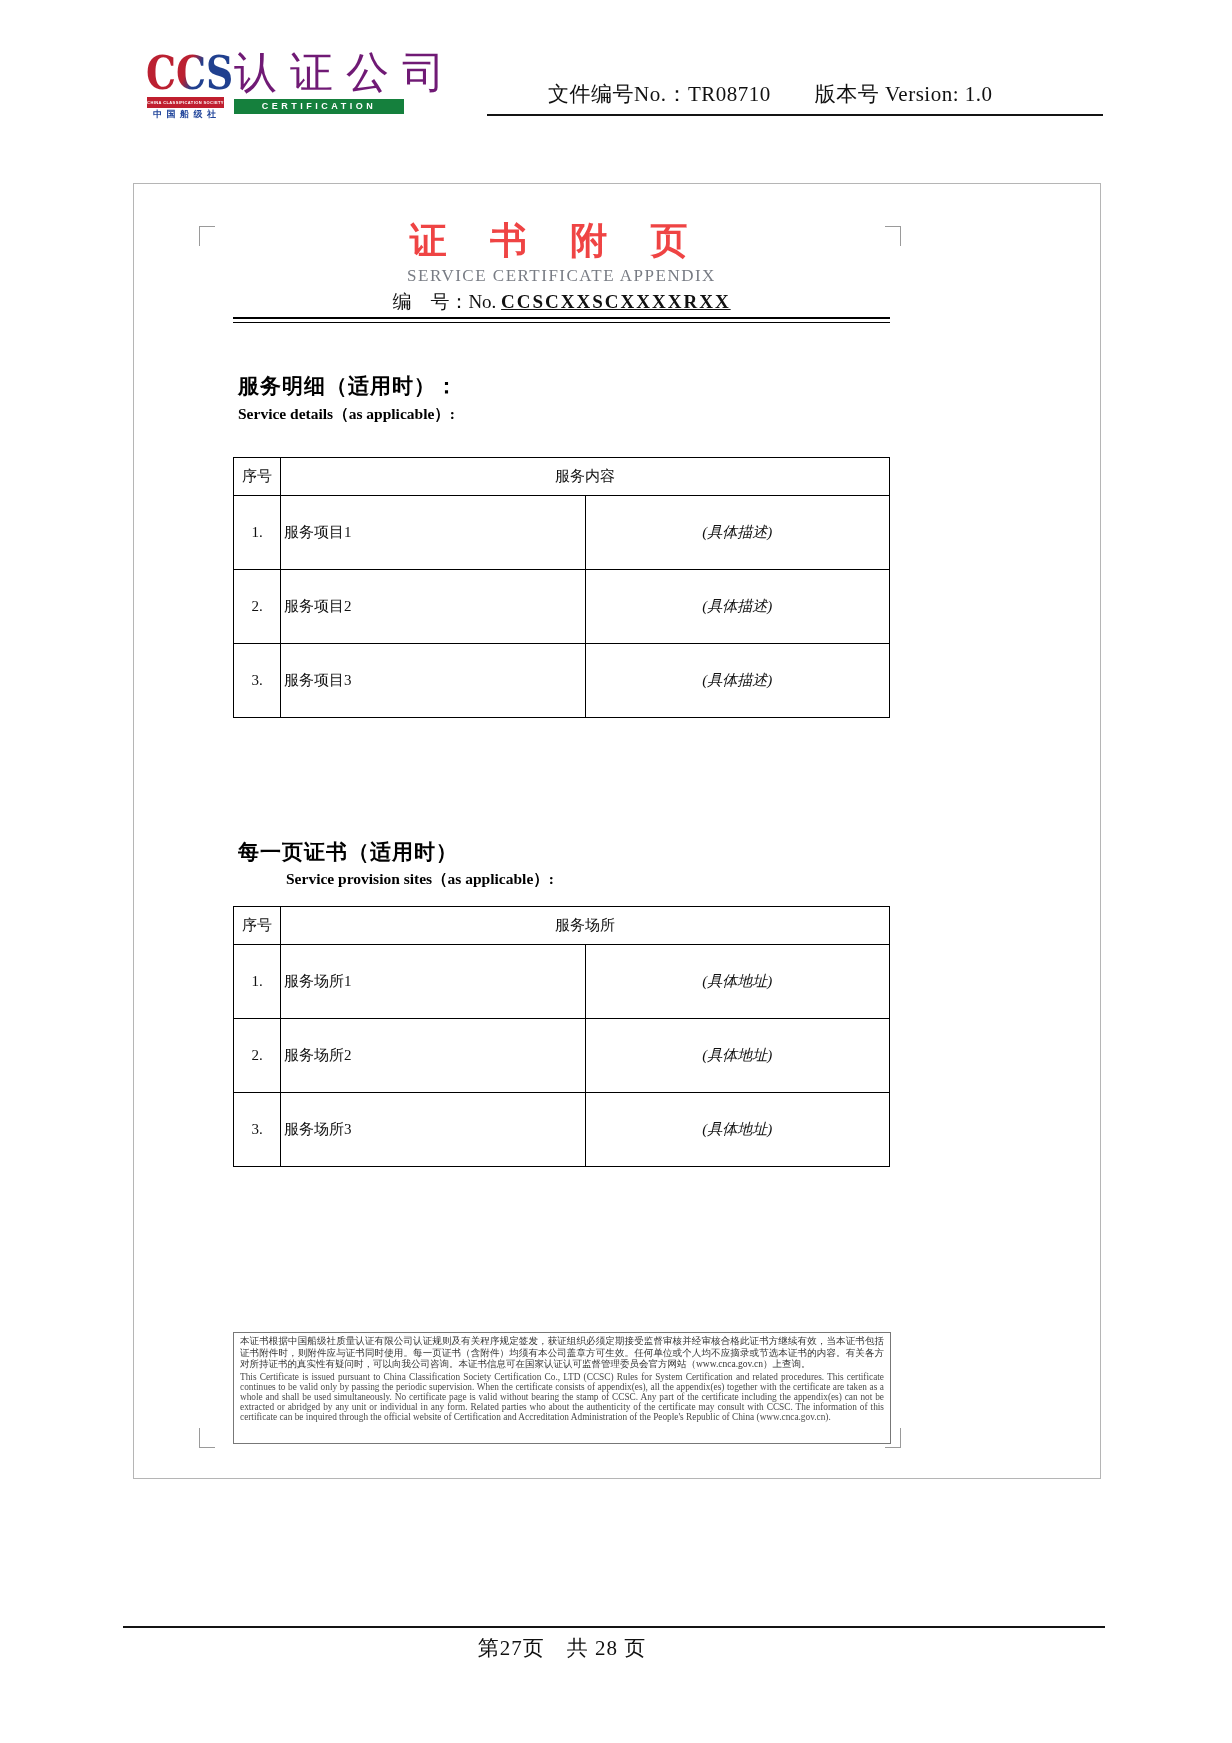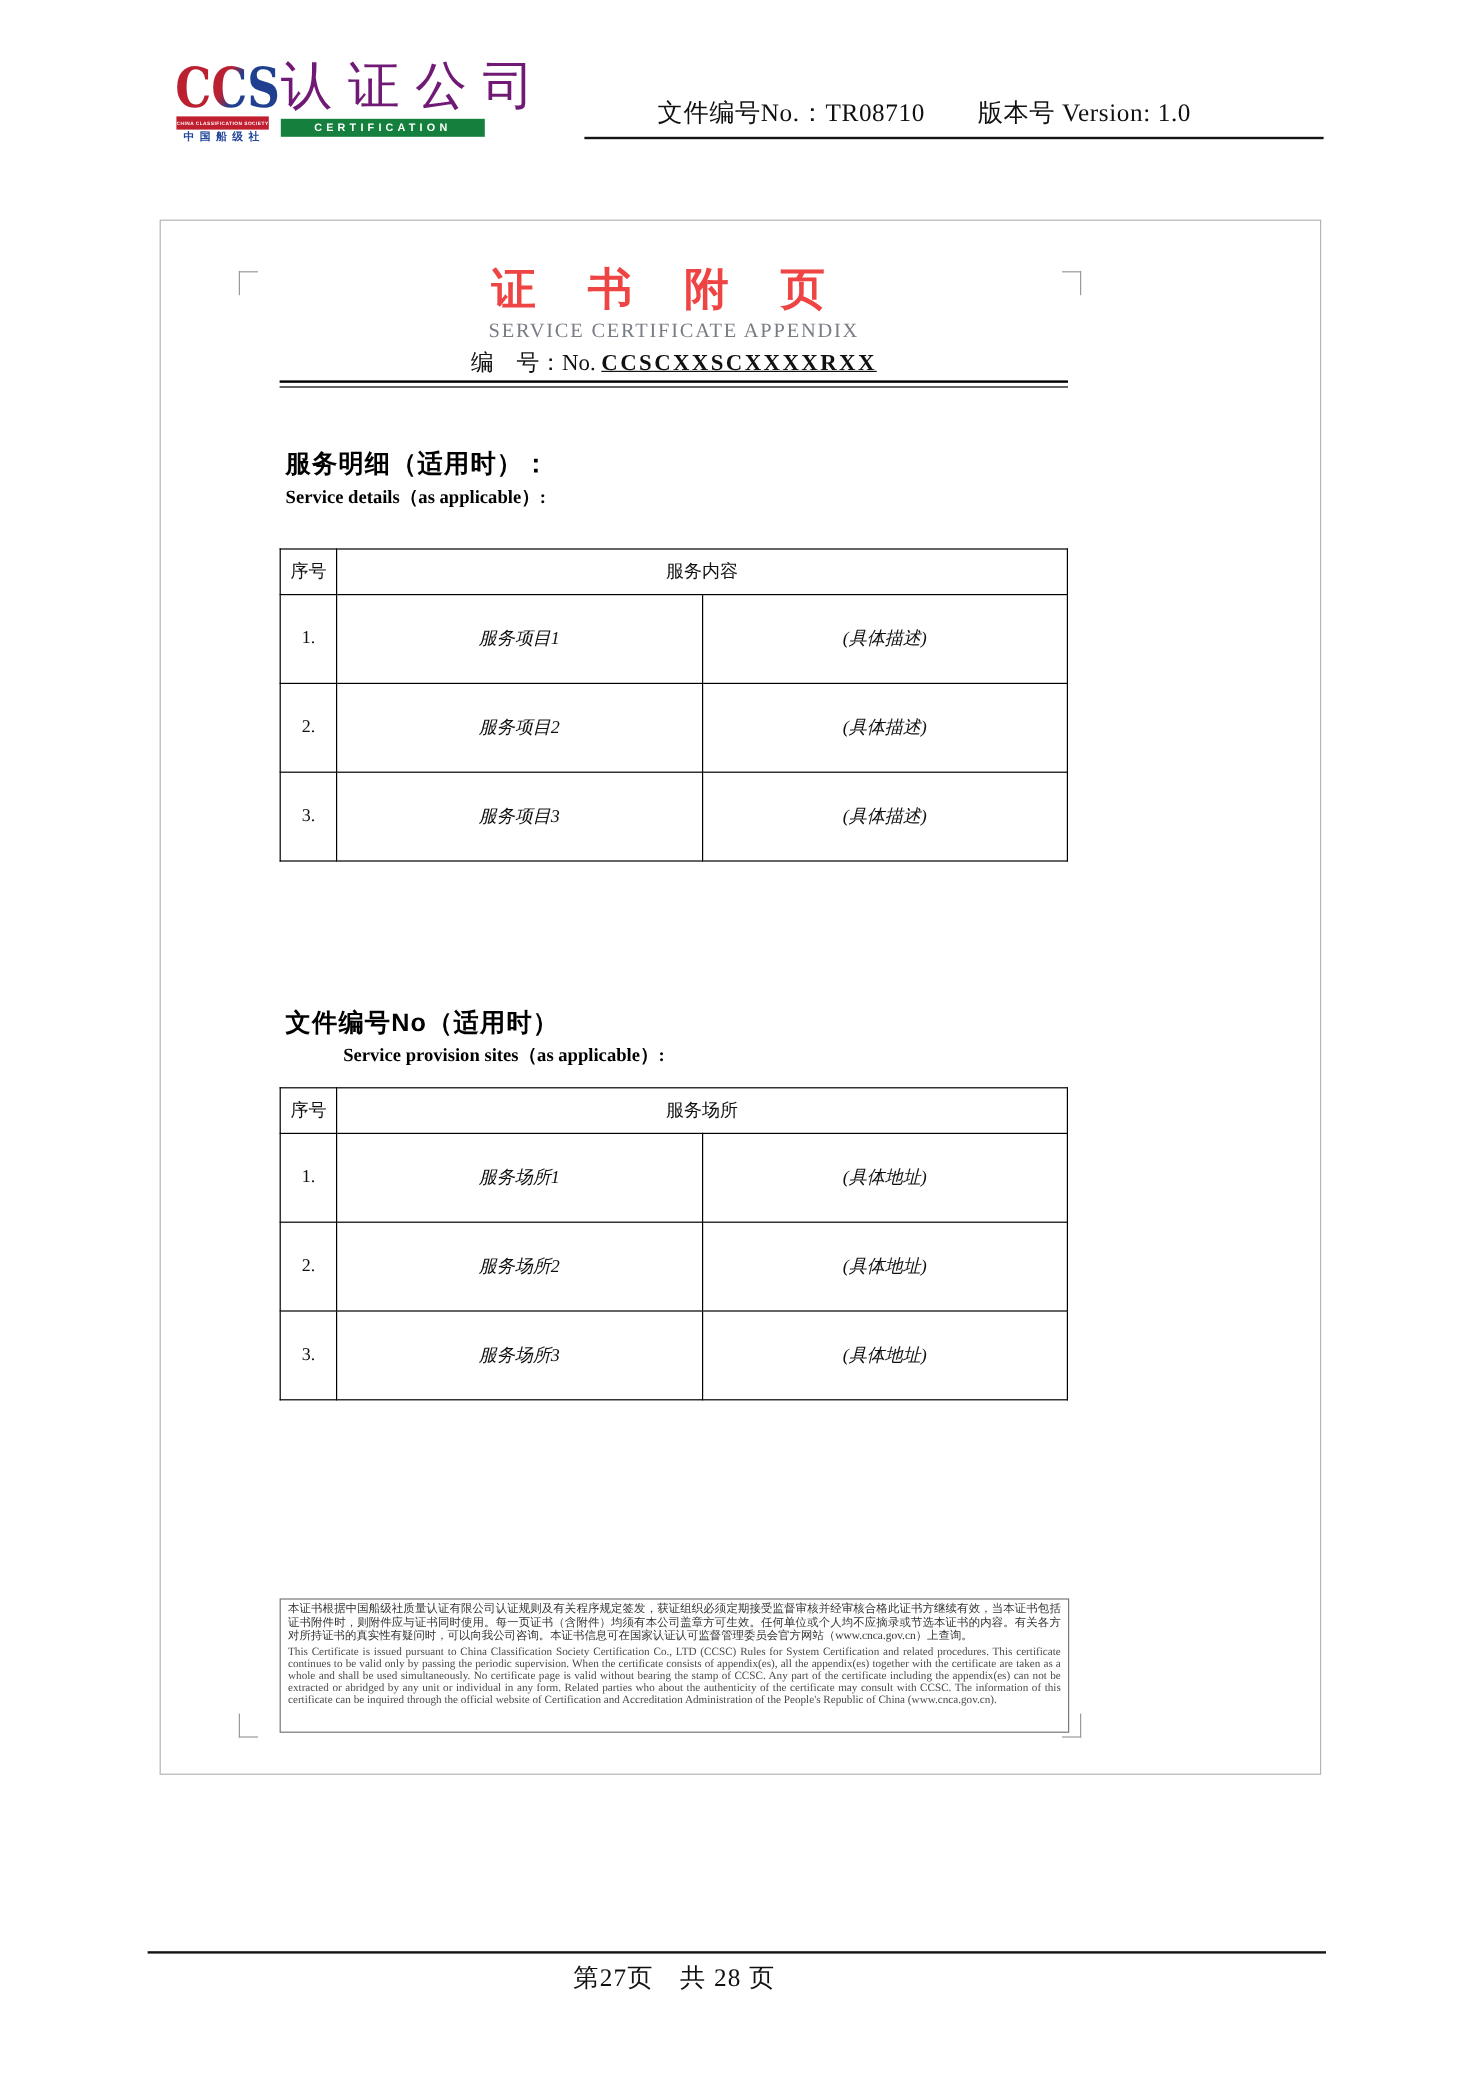--- a/index.html
+++ b/index.html
@@ -80,21 +80,21 @@
   .h-en{font-weight:bold;font-size:15.5px;color:#000;}
   .s1-cn{left:238px;top:372px;}
   .s1-en{left:238px;top:404px;}
   .s2-cn{left:238px;top:838px;}
   .s2-en{left:238px;top:869px;margin-left:48px;}
 
   
   table.svc{border-collapse:collapse;width:657px;table-layout:fixed;padding-left:31px;}
   table.svc td{border:1px solid #000;font-size:15px;vertical-align:middle;padding:0 3px;}
   table.svc .c-no{width:40px;text-align:center;}
-  table.svc .c-item{width:152px;text-align:center;font-style:italic;}
+  table.svc .c-item{width:152px;}
   table.svc .c-desc{text-align:center;font-style:italic;}
   table.svc tr.hd td{height:37px;text-align:center;font-style:normal;}
   table.svc tr.bd td{height:73px;}
   .tbl1{left:233px;top:457px;}
   .tbl2{left:233px;top:906px;}
 
   
   .legal-box{
     left:233px;top:1332px;width:658px;height:112px;border:1px solid #777;
     box-sizing:border-box;padding:3px 6px;overflow:hidden;
@@ -156,21 +156,21 @@
       <td class="c-desc">(具体描述)</td>
     </tr>
     <tr class="bd">
       <td class="c-no">3.</td>
       <td class="c-item">服务项目3</td>
       <td class="c-desc">(具体描述)</td>
     </tr>
   </tbody>
 </table>
 
-<div class="abs h-cn s2-cn">文件编号No（适用时）</div>
+<div class="abs h-cn s2-cn">每一页证书（适用时）</div>
 <div class="abs h-en s2-en">Service provision sites（as applicable）:</div>
 
 <table class="abs svc tbl2">
   <tbody>
     <tr class="hd">
       <td class="c-no">序号</td>
       <td colspan="2">服务场所</td>
     </tr>
     <tr class="bd">
       <td class="c-no">1.</td>

